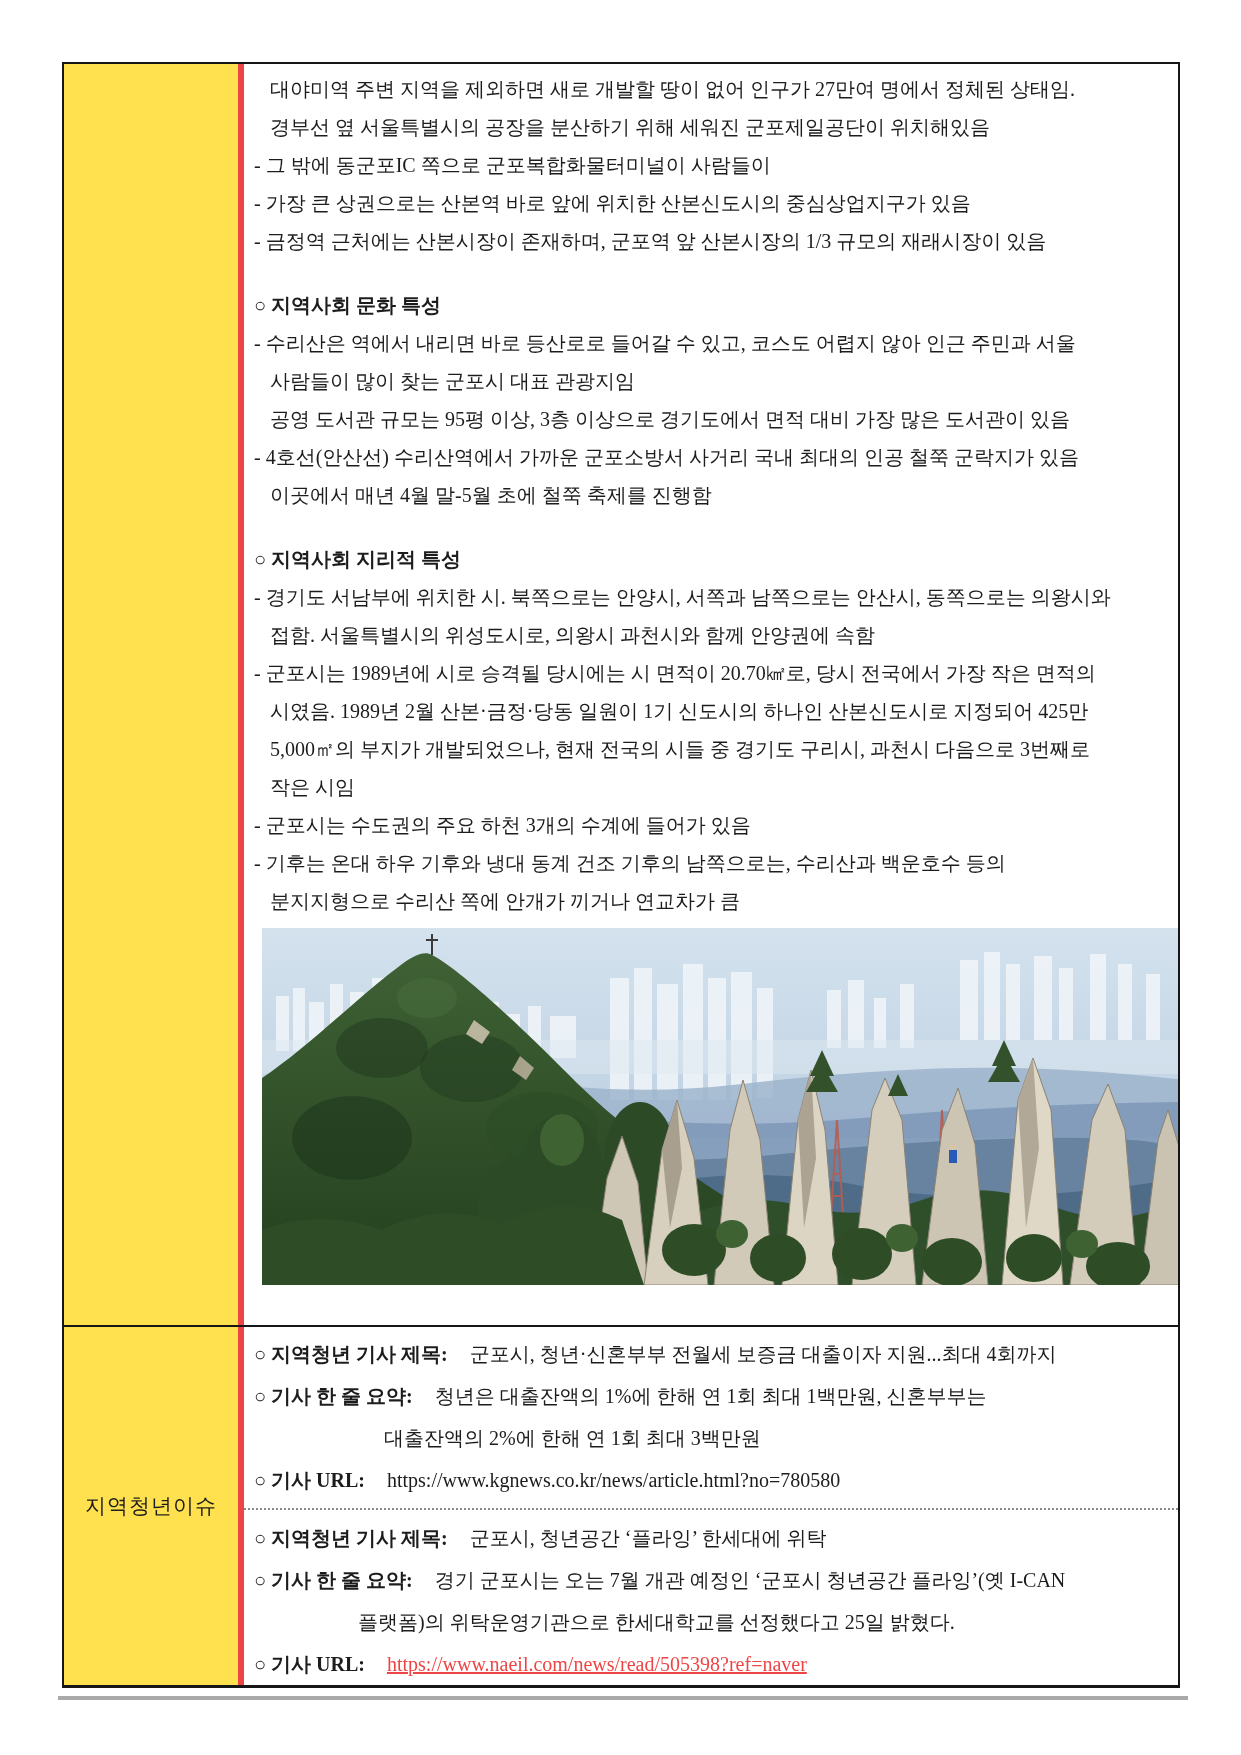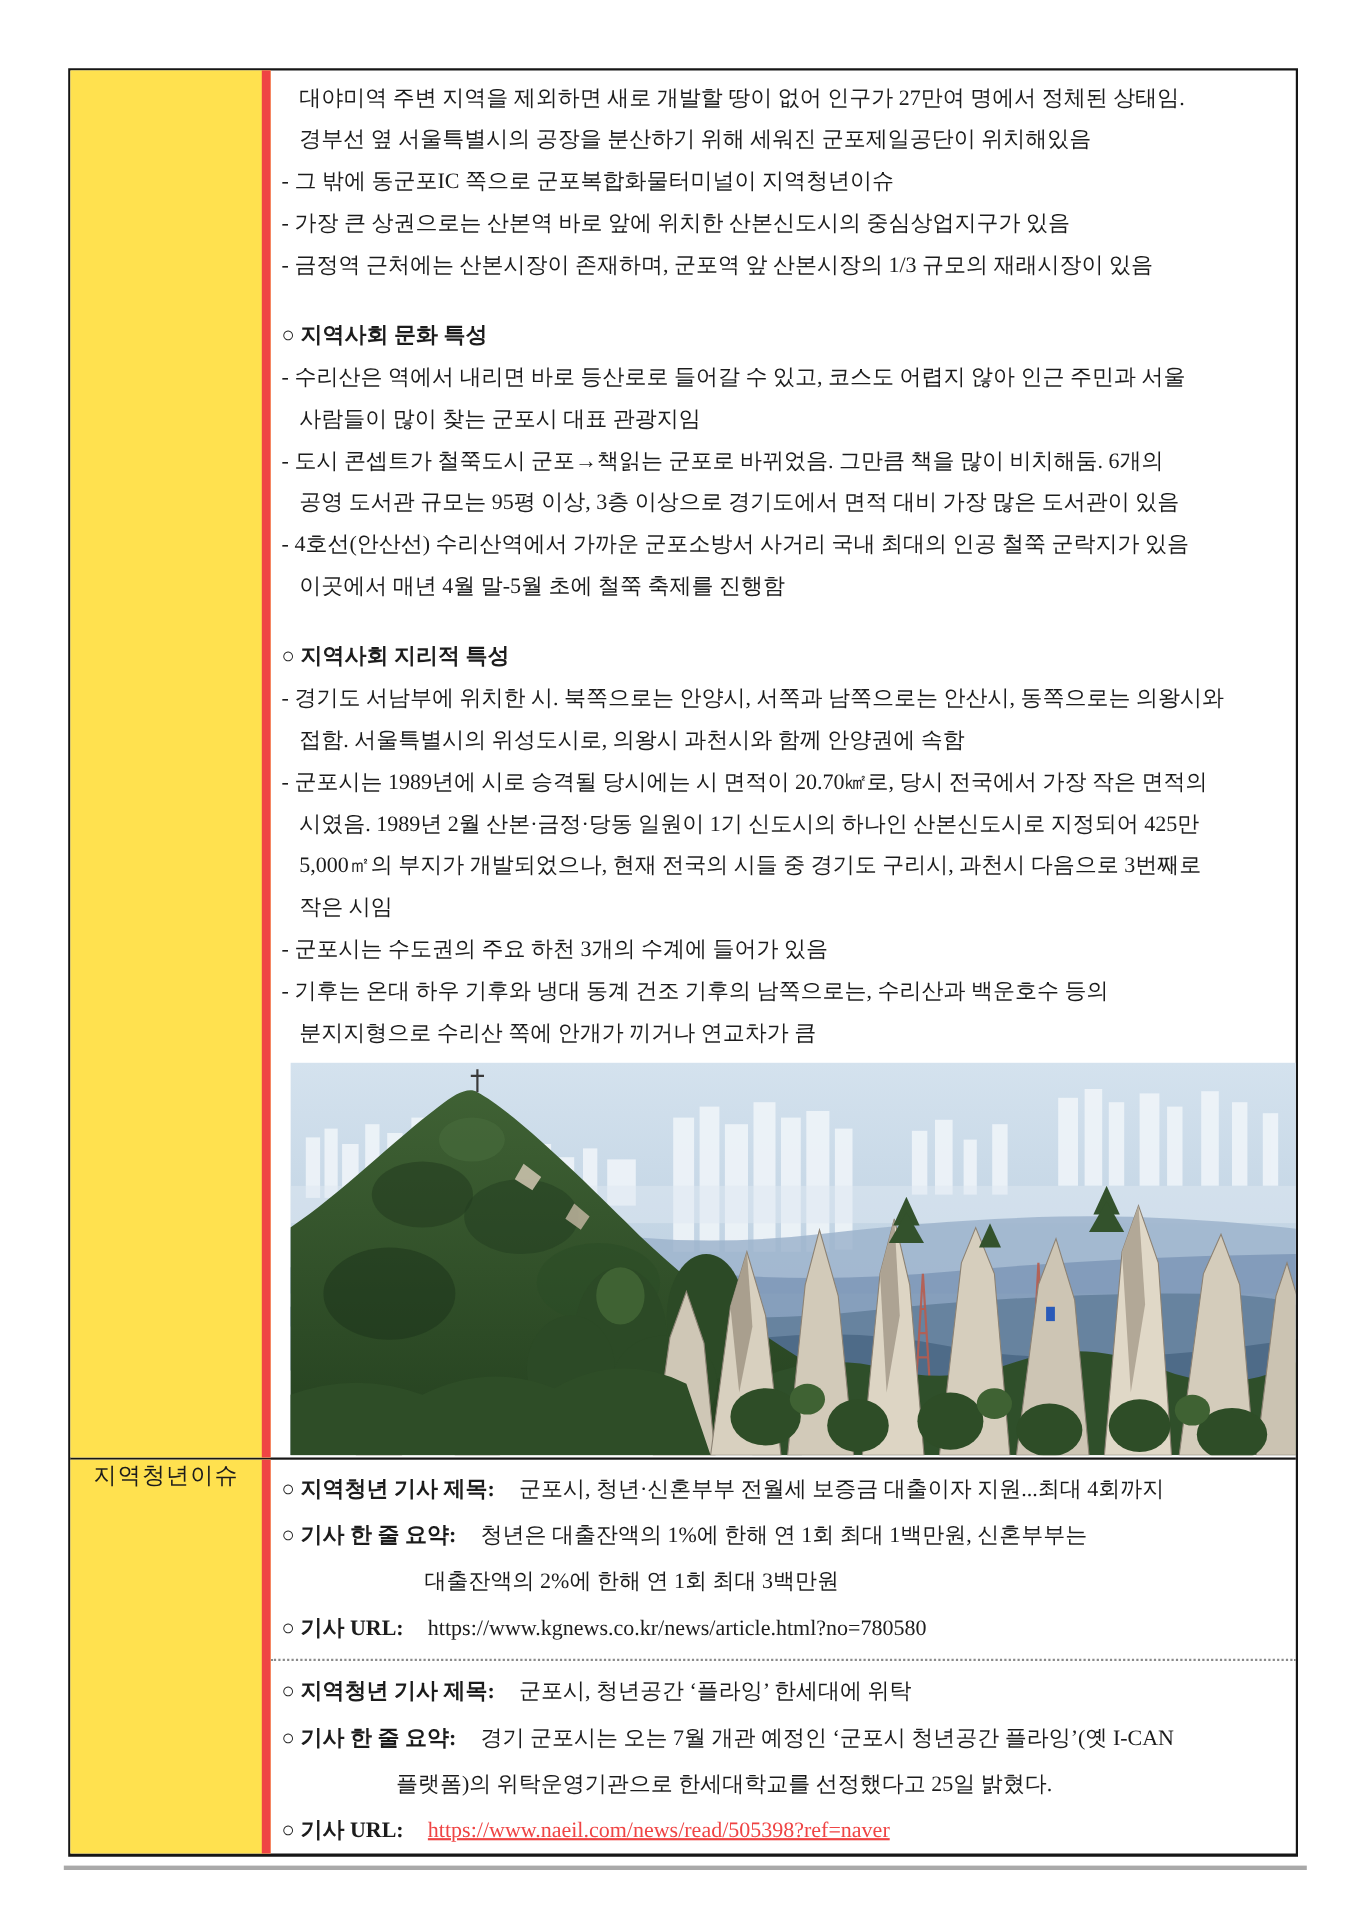--- a/index.html
+++ b/index.html
@@ -11,22 +11,22 @@
   .doc-table{
     position:absolute; left:62px; top:62px; width:1114px;
     border:2px solid #161616; border-bottom:3px solid #161616;
     background:#ffffff;
   }
   .row{display:flex; align-items:stretch;}
   .row1{height:1261px; border-bottom:2px solid #161616;}
   .row2{height:358px;}
   .label-cell{
     width:174px; flex:0 0 174px; background:#ffe14f;
-    border-right:8px solid #ef4444;
-    display:flex; justify-content:center;
+    border-right:6px solid #ef4444;
+    display:flex; align-items:center; justify-content:center;
   }
   .content-cell{flex:1 1 auto; padding:6px 8px 0 10px; overflow:hidden;}
   .topic-label{font-size:21px; letter-spacing:1px;}
   .ln{height:38px; line-height:38px; font-size:20px; white-space:nowrap;}
   .ln.wrap{padding-left:16px;}
   .ln.head{font-weight:bold; margin-top:26px;}
   .photo{display:block; margin:8px 0 0 8px; width:922px; height:357px;}
   .ln2{height:42px; line-height:42px; font-size:20px; white-space:nowrap;}
   .lbl{font-weight:bold; margin-right:22px;}
   .indent-a{padding-left:130px;}
@@ -42,27 +42,26 @@
 <body>
 
 <div class="page">
   <div class="doc-table">
 
     <div class="row row1">
       <div class="label-cell"></div>
       <div class="content-cell">
         <div class="ln wrap">대야미역 주변 지역을 제외하면 새로 개발할 땅이 없어 인구가 27만여 명에서 정체된 상태임.</div>
         <div class="ln wrap">경부선 옆 서울특별시의 공장을 분산하기 위해 세워진 군포제일공단이 위치해있음</div>
-        <div class="ln">- 그 밖에 동군포IC 쪽으로 군포복합화물터미널이 지역청년이슈</div>
+        <div class="ln">- 그 밖에 동군포IC 쪽으로 군포복합화물터미널이 사람들이</div>
         <div class="ln">- 가장 큰 상권으로는 산본역 바로 앞에 위치한 산본신도시의 중심상업지구가 있음</div>
         <div class="ln">- 금정역 근처에는 산본시장이 존재하며, 군포역 앞 산본시장의 1/3 규모의 재래시장이 있음</div>
         <div class="ln head">○ 지역사회 문화 특성</div>
         <div class="ln">- 수리산은 역에서 내리면 바로 등산로로 들어갈 수 있고, 코스도 어렵지 않아 인근 주민과 서울</div>
         <div class="ln wrap">사람들이 많이 찾는 군포시 대표 관광지임</div>
-        <div class="ln">- 도시 콘셉트가 철쭉도시 군포→책읽는 군포로 바뀌었음. 그만큼 책을 많이 비치해둠. 6개의</div>
         <div class="ln wrap">공영 도서관 규모는 95평 이상, 3층 이상으로 경기도에서 면적 대비 가장 많은 도서관이 있음</div>
         <div class="ln">- 4호선(안산선) 수리산역에서 가까운 군포소방서 사거리 국내 최대의 인공 철쭉 군락지가 있음</div>
         <div class="ln wrap">이곳에서 매년 4월 말-5월 초에 철쭉 축제를 진행함</div>
         <div class="ln head">○ 지역사회 지리적 특성</div>
         <div class="ln">- 경기도 서남부에 위치한 시. 북쪽으로는 안양시, 서쪽과 남쪽으로는 안산시, 동쪽으로는 의왕시와</div>
         <div class="ln wrap">접함. 서울특별시의 위성도시로, 의왕시 과천시와 함께 안양권에 속함</div>
         <div class="ln">- 군포시는 1989년에 시로 승격될 당시에는 시 면적이 20.70㎢로, 당시 전국에서 가장 작은 면적의</div>
         <div class="ln wrap">시였음. 1989년 2월 산본·금정·당동 일원이 1기 신도시의 하나인 산본신도시로 지정되어 425만</div>
         <div class="ln wrap">5,000㎡의 부지가 개발되었으나, 현재 전국의 시들 중 경기도 구리시, 과천시 다음으로 3번째로</div>
         <div class="ln wrap">작은 시임</div>

